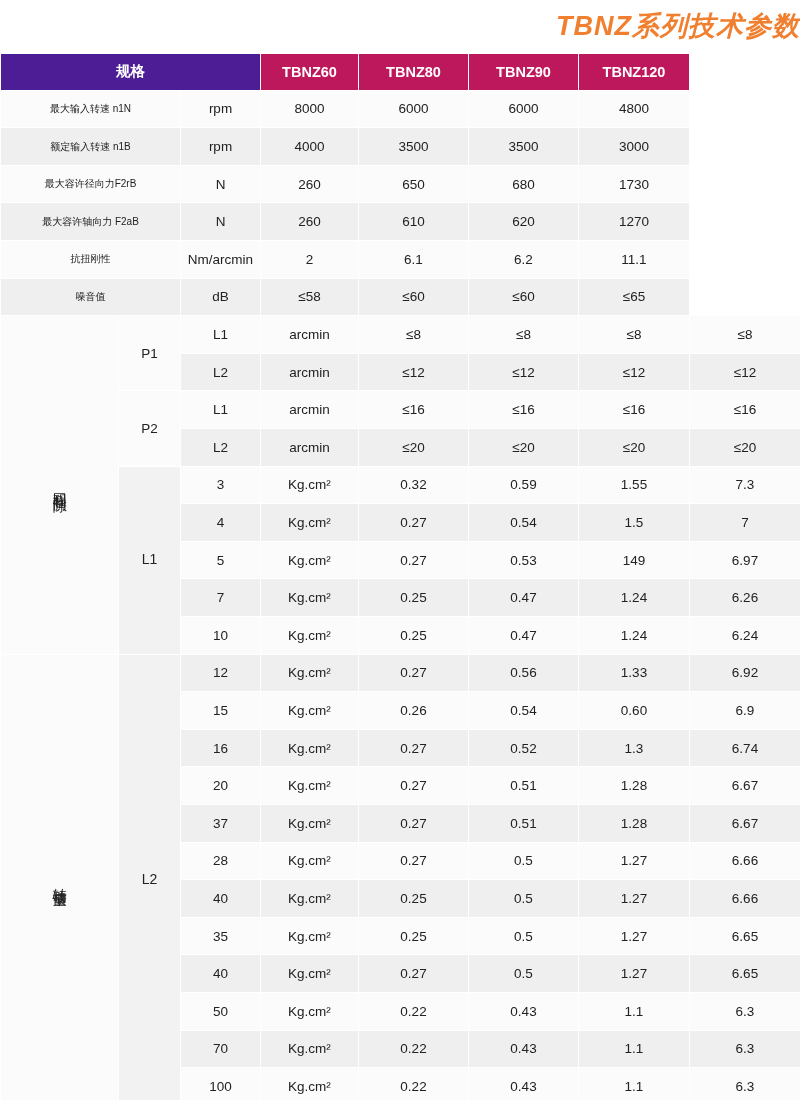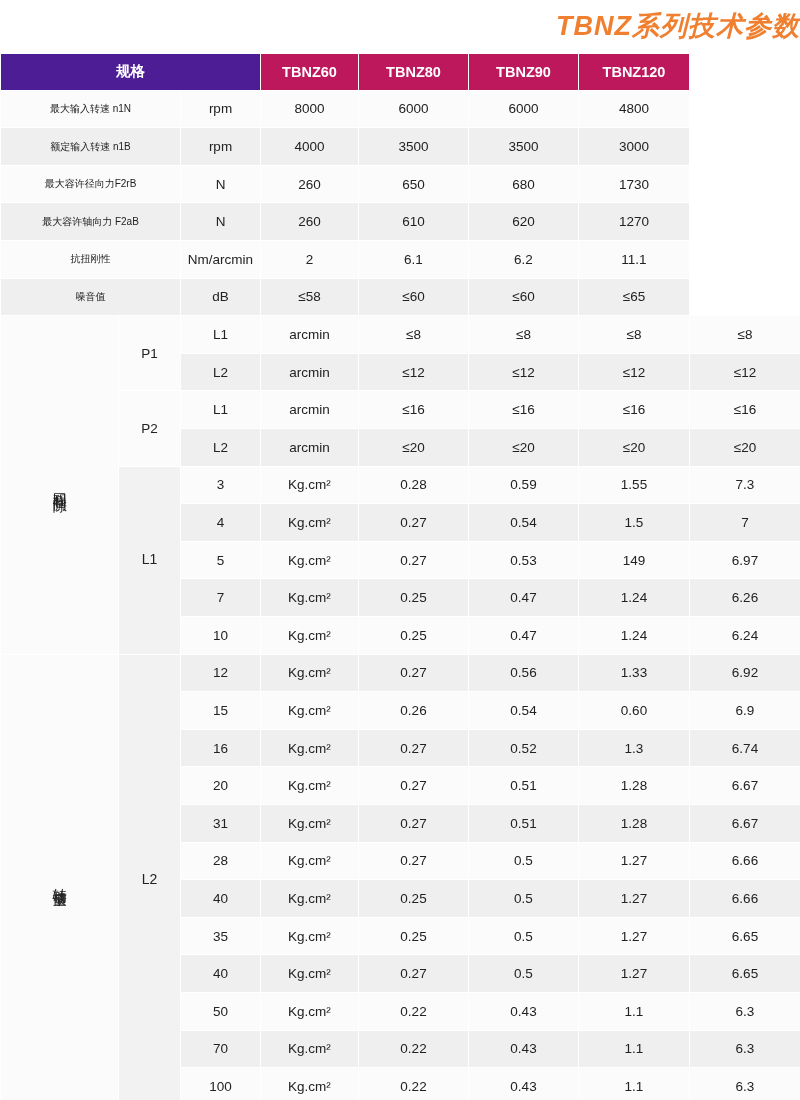--- a/index.html
+++ b/index.html
@@ -211,21 +211,21 @@
         <td class="val">≤20</td>
         <td class="val">≤20</td>
         <td class="val">≤20</td>
         <td class="val">≤20</td>
       </tr>
 
       <tr class="r-light">
         <td class="grp" rowspan="5">L1</td>
         <td>3</td>
         <td class="unit">Kg.cm²</td>
-        <td class="val">0.28</td>
+        <td class="val">0.32</td>
         <td class="val">0.59</td>
         <td class="val">1.55</td>
         <td class="val">7.3</td>
       </tr>
       <tr class="r-dark">
         <td>4</td>
         <td class="unit">Kg.cm²</td>
         <td class="val">0.27</td>
         <td class="val">0.54</td>
         <td class="val">1.5</td>
@@ -284,21 +284,21 @@
       </tr>
       <tr class="r-light">
         <td>20</td>
         <td class="unit">Kg.cm²</td>
         <td class="val">0.27</td>
         <td class="val">0.51</td>
         <td class="val">1.28</td>
         <td class="val">6.67</td>
       </tr>
       <tr class="r-dark">
-        <td>31</td>
+        <td>37</td>
         <td class="unit">Kg.cm²</td>
         <td class="val">0.27</td>
         <td class="val">0.51</td>
         <td class="val">1.28</td>
         <td class="val">6.67</td>
       </tr>
       <tr class="r-light">
         <td>28</td>
         <td class="unit">Kg.cm²</td>
         <td class="val">0.27</td>

